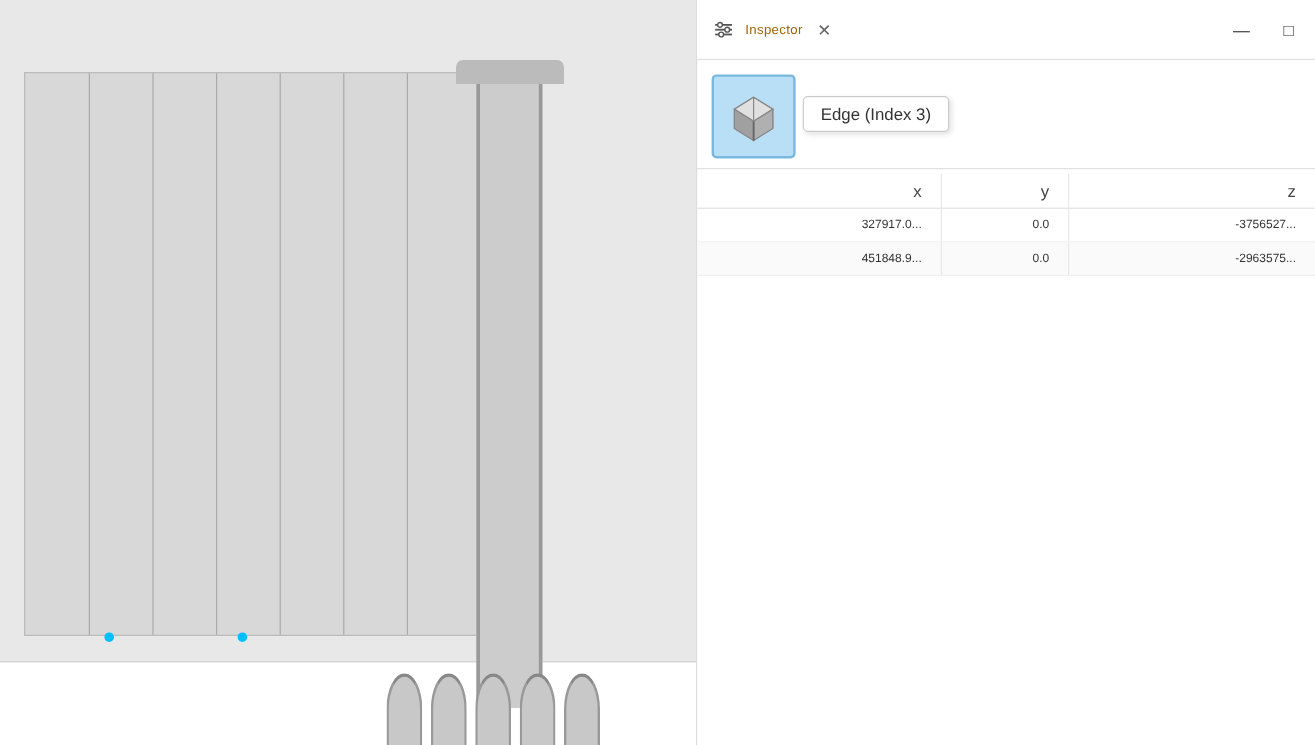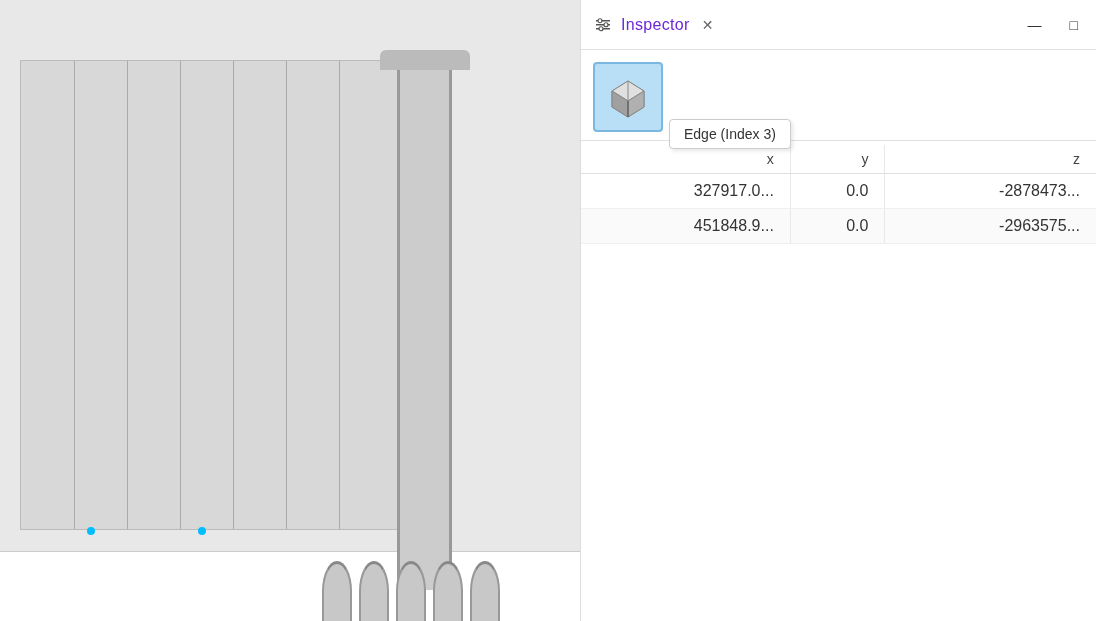--- a/index.html
+++ b/index.html
@@ -117,23 +117,23 @@
       width: 20px;
       height: 20px;
       display: flex;
       align-items: center;
       justify-content: center;
       color: #555;
       font-size: 16px;
     }
 
     .inspector-title {
-      font-size: 16px;
+      font-size: 11px;
       font-weight: 400;
-      color: #6d28d9;
+      color: #a16207;
       letter-spacing: 0.3px;
     }
 
     .title-close-btn {
       width: 20px;
       height: 20px;
       display: flex;
       align-items: center;
       justify-content: center;
       color: #666;
@@ -186,21 +186,20 @@
       top: 18px;
       background: white;
       border: 1px solid #ccc;
       border-radius: 4px;
       padding: 6px 14px;
       font-size: 14px;
       color: #333;
       white-space: nowrap;
       box-shadow: 2px 2px 4px rgba(0,0,0,0.1);
       z-index: 10;
-      margin-top: 39px;
     }
 
     
     .data-table {
       width: 100%;
       border-collapse: collapse;
       margin-top: 4px;
     }
 
     .data-table th {
@@ -208,21 +207,21 @@
       padding: 6px 16px 6px 8px;
       font-weight: 400;
       color: #444;
       font-size: 14px;
       border-bottom: 1px solid #e0e0e0;
     }
 
     .data-table td {
       padding: 8px 16px 8px 8px;
       text-align: right;
-      font-size: 16px;
+      font-size: 10px;
       color: #333;
       border-bottom: 1px solid #f0f0f0;
     }
 
     .data-table tr:nth-child(even) td {
       background: #fafafa;
     }
 
     .col-x { border-right: 1px solid #e8e8e8; }
     .col-y { border-right: 1px solid #e8e8e8; }
@@ -319,21 +318,21 @@
         <tr>
           <th class="col-x">x</th>
           <th class="col-y">y</th>
           <th>z</th>
         </tr>
       </thead>
       <tbody id="table-body">
       <tr>
       <td class="col-x">327917.0...</td>
       <td class="col-y">0.0</td>
-      <td>-2878473...</td>
+      <td>-3756527...</td>
     </tr>
           <tr>
       <td class="col-x">451848.9...</td>
       <td class="col-y">0.0</td>
       <td>-2963575...</td>
     </tr>
         </tbody>
     </table>
   </div>
 

